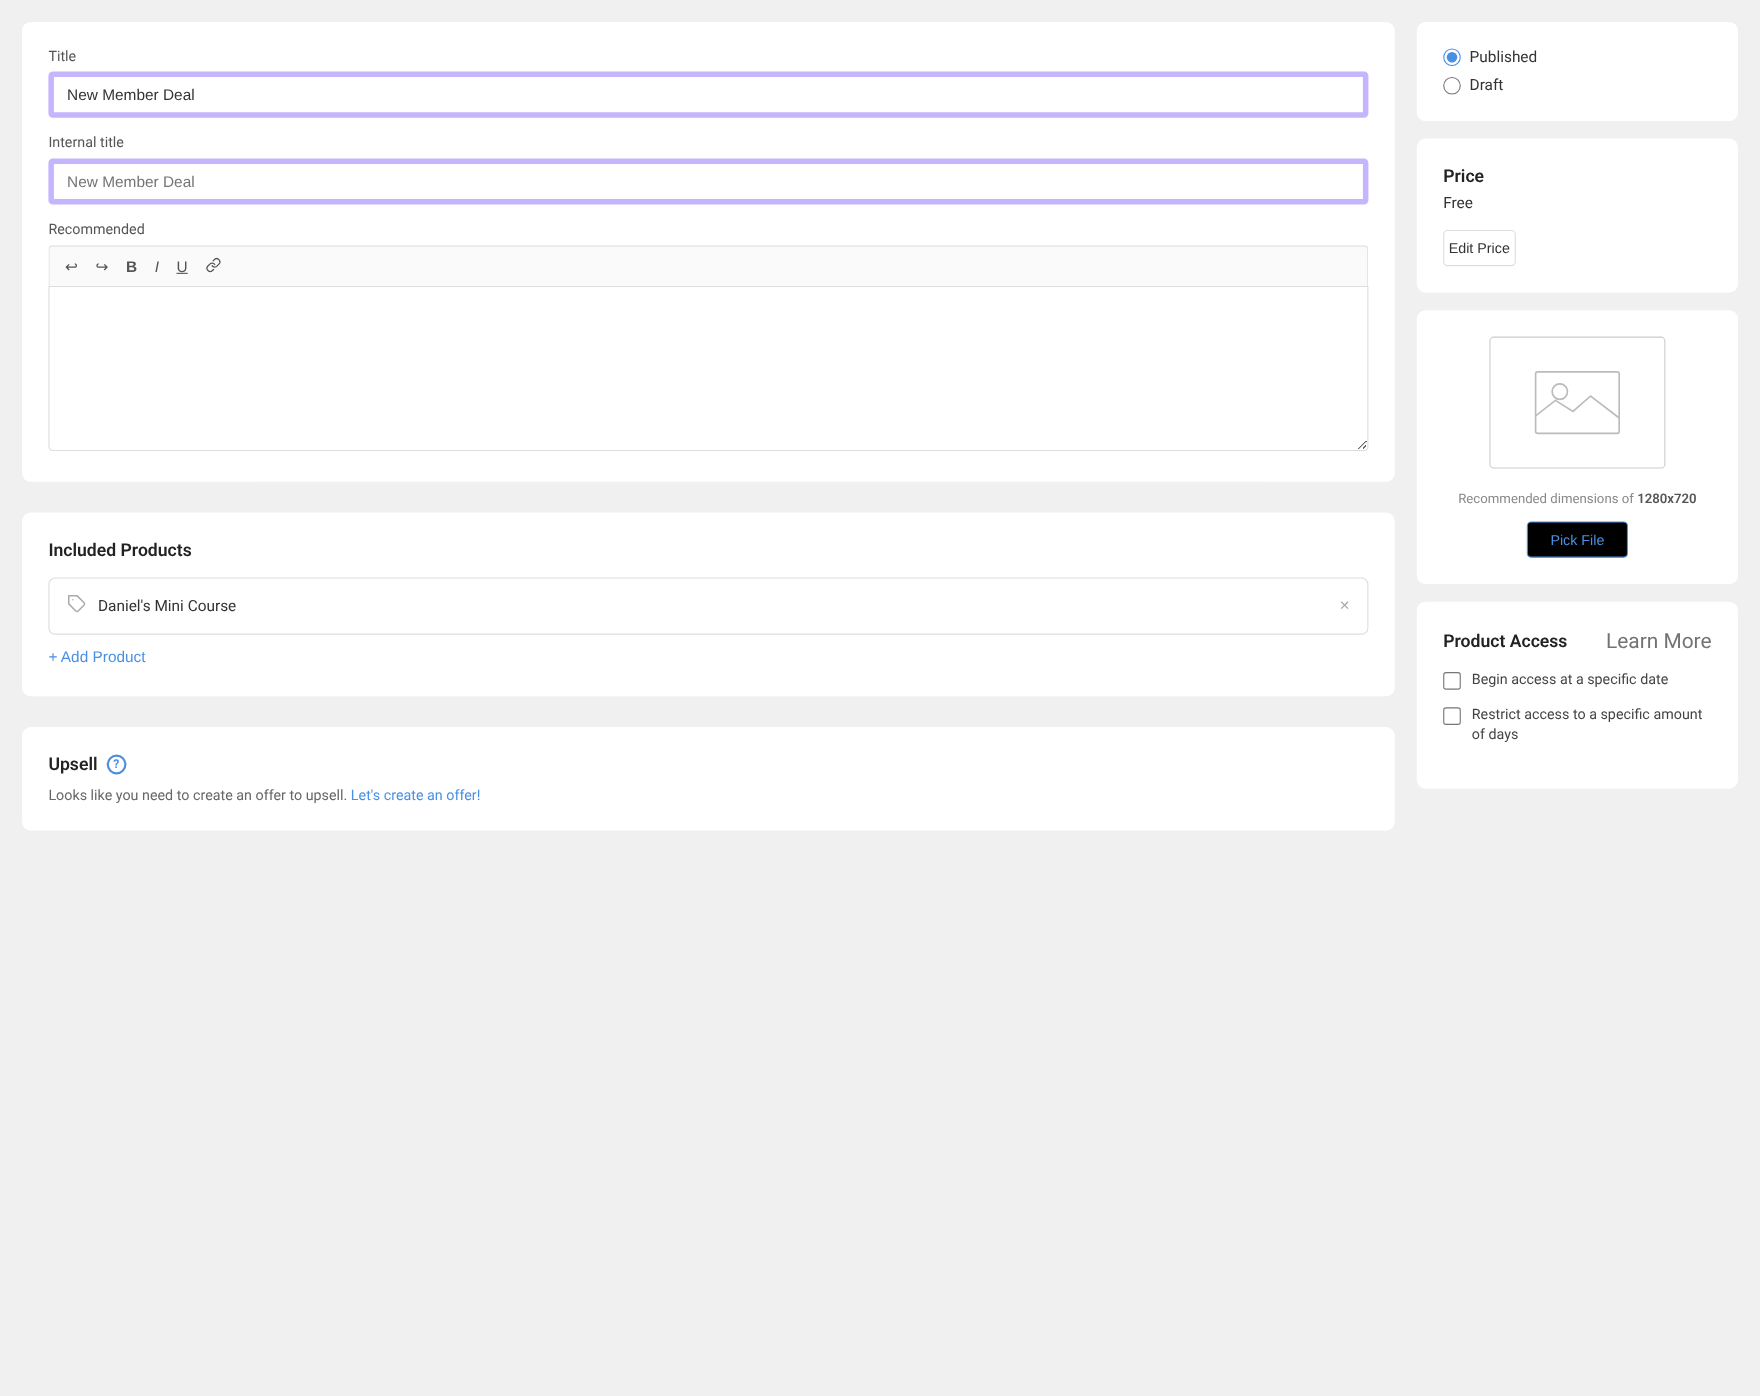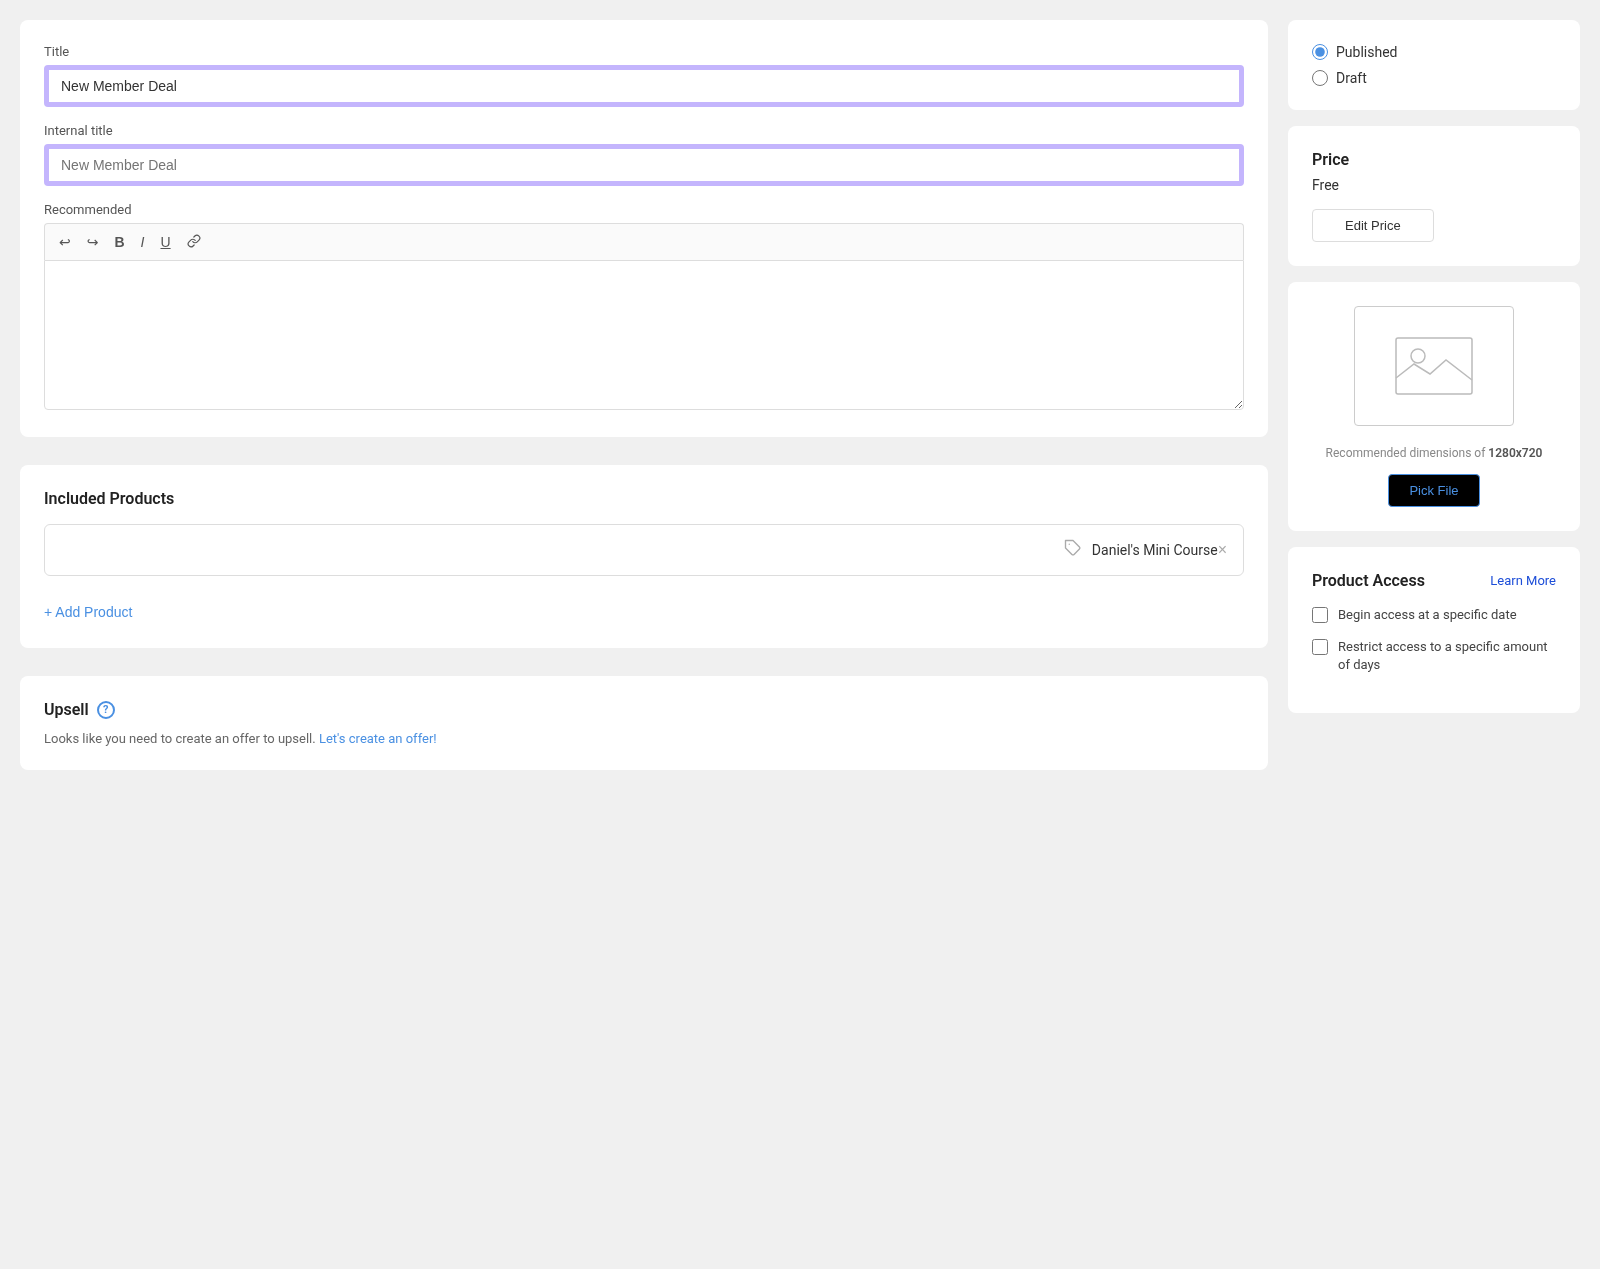--- a/index.html
+++ b/index.html
@@ -97,25 +97,25 @@
     .section-title {
       font-size: 16px;
       font-weight: 600;
       color: #222;
       margin-bottom: 16px;
     }
     
     .product-item {
       display: flex;
       align-items: center;
-      justify-content: flex-end;
+      justify-content: space-between;
       border: 1px solid #ddd;
       border-radius: 6px;
       padding: 14px 16px;
-      margin-bottom: 24px;
+      margin-bottom: 8px;
     }
     .product-item-left {
       display: flex;
       align-items: center;
       gap: 10px;
     }
     .product-icon {
       color: #aaa;
       font-size: 16px;
     }
@@ -208,21 +208,21 @@
     }
     .price-value {
       font-size: 14px;
       color: #333;
       margin-bottom: 16px;
     }
     .edit-price-btn {
       border: 1px solid #ddd;
       background: #fff;
       border-radius: 4px;
-      padding: 8px 32px;
+      padding: 8px 4px;
       cursor: pointer;
       font-size: 13px;
       color: #333;
     }
     
     .image-placeholder {
       width: 160px;
       height: 120px;
       border: 1px solid #ccc;
       border-radius: 4px;
@@ -264,22 +264,22 @@
       align-items: center;
       justify-content: space-between;
       margin-bottom: 16px;
     }
     .product-access-title {
       font-size: 16px;
       font-weight: 600;
       color: #222;
     }
     .learn-more-link {
-      color: #1d4ed8;
-      font-size: 13px;
+      color: #737373;
+      font-size: 19px;
       text-decoration: none;
     }
     .access-option {
       display: flex;
       align-items: flex-start;
       gap: 10px;
       margin-bottom: 14px;
     }
     .access-checkbox {
       width: 16px;

